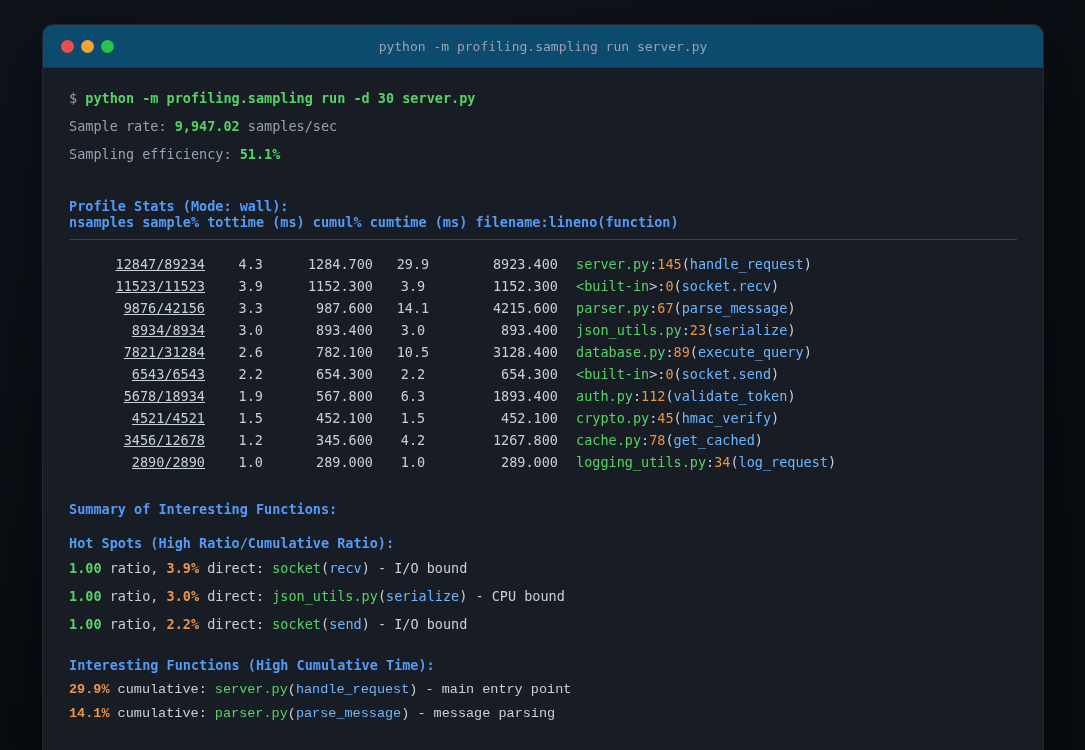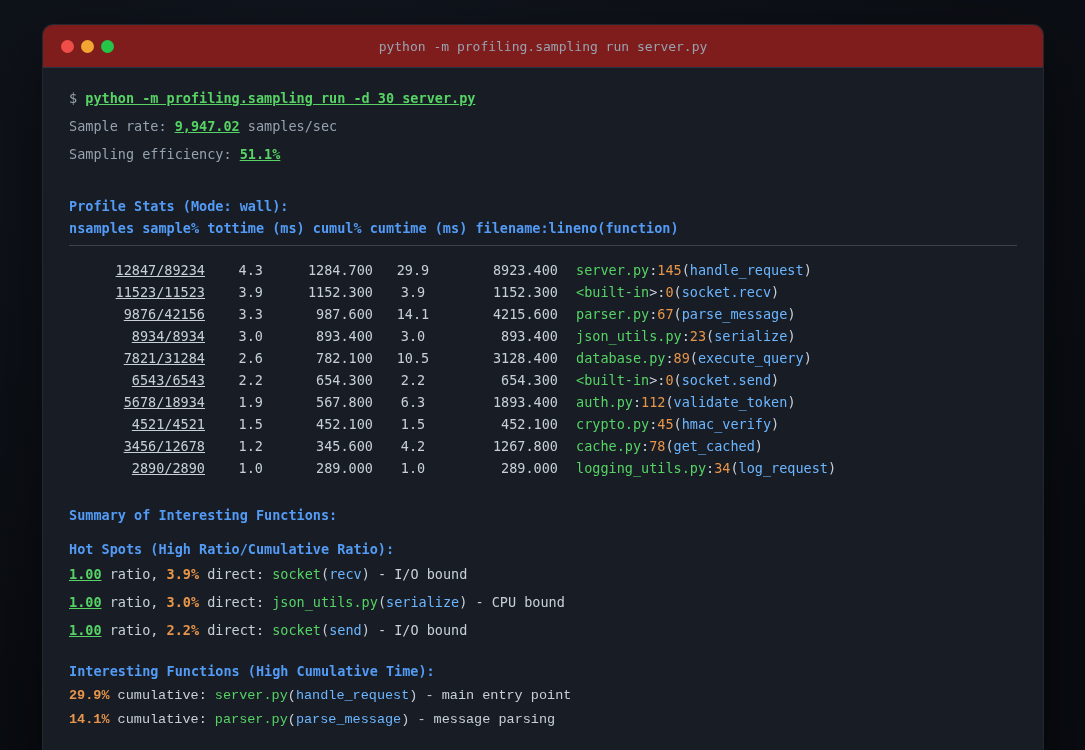--- a/index.html
+++ b/index.html
@@ -10,21 +10,21 @@
   }
   .window {
     position: absolute; left: 42px; top: 24px; width: 1002px; height: 745px;
     background: #171c25;
     border: 1px solid rgba(255,255,255,0.05);
     border-radius: 11px 11px 0 0;
     box-shadow: 0 25px 70px rgba(0,0,0,0.55);
   }
   .titlebar {
     position: relative; height: 43px;
-    background: #7f1d1d;
+    background: #0c4a6e;
     border-bottom: 1px solid #2c3340;
     border-radius: 10px 10px 0 0;
     display: flex; align-items: center; padding-left: 18px;
   }
   .dots { display: flex; gap: 7px; }
   .dot { width: 13px; height: 13px; border-radius: 50%; cursor: default; }
   .dot.red    { background: #ef4d47; }
   .dot.yellow { background: #f2a532; }
   .dot.green  { background: #24c548; }
   .wtitle {
@@ -33,31 +33,31 @@
   }
   .content {
     padding: 22px 26px 0 26px;
     font-size: 13.5px;
     color: #c7cfd9;
   }
   .ln { line-height: 16px; white-space: pre; }
   .dim    { color: #98a2af; }
   .lite   { color: #c7cfd9; }
   .grn    { color: #56d364; }
-  .grn.b  { font-weight: 700; text-decoration: underline; }
+  .grn.b  { font-weight: 700; }
   .org    { color: #e8954a; }
   .org.b  { font-weight: 700; }
   .blu    { color: #6cb6ff; }
   .hblue  { color: #539bf5; font-weight: 700; }
 
   .l-captured { margin-top: 21px; }
   .l-rate     { margin-top: 12px; }
   .l-eff      { margin-top: 12px; }
   .l-ptitle   { margin-top: 36px; }
-  .l-theader  { margin-top: 6px; }
+  .l-theader  { margin-top: 0; }
   .divider    { margin-top: 9px; border-top: 1px solid #3b424d; height: 0; }
   .rows       { margin-top: 13px; }
   .row        { display: flex; line-height: 22px; white-space: pre; }
   .c1 { width: 136px; text-align: right; text-decoration: underline; }
   .c2 { width: 58px;  text-align: right; }
   .c3 { width: 110px; text-align: right; }
   .c4 { width: 80px;  text-align: center; }
   .c5 { width: 105px; text-align: right; }
   .c6 { margin-left: 18px; text-align: left; }
   .l-summary  { margin-top: 28px; }

